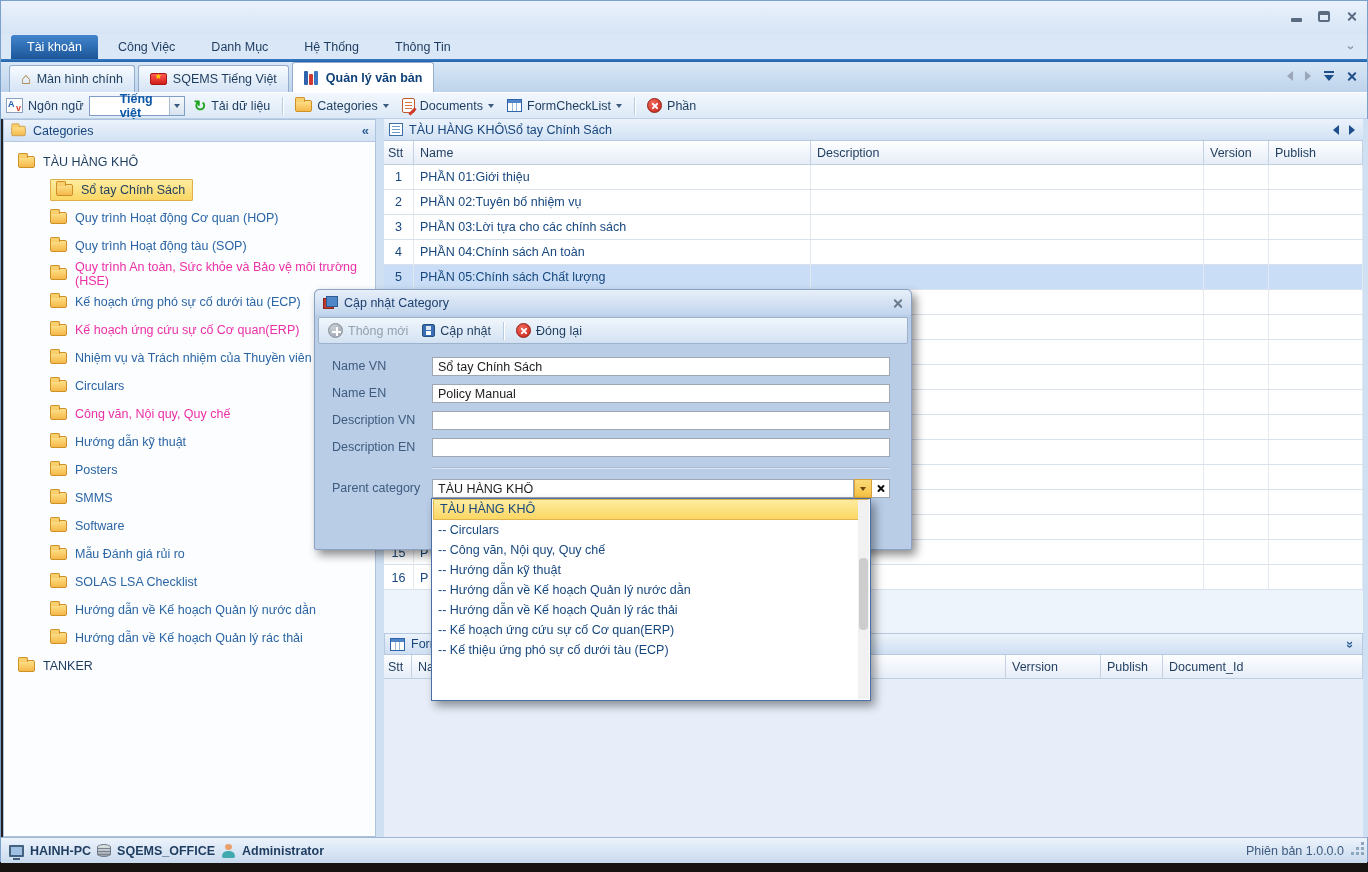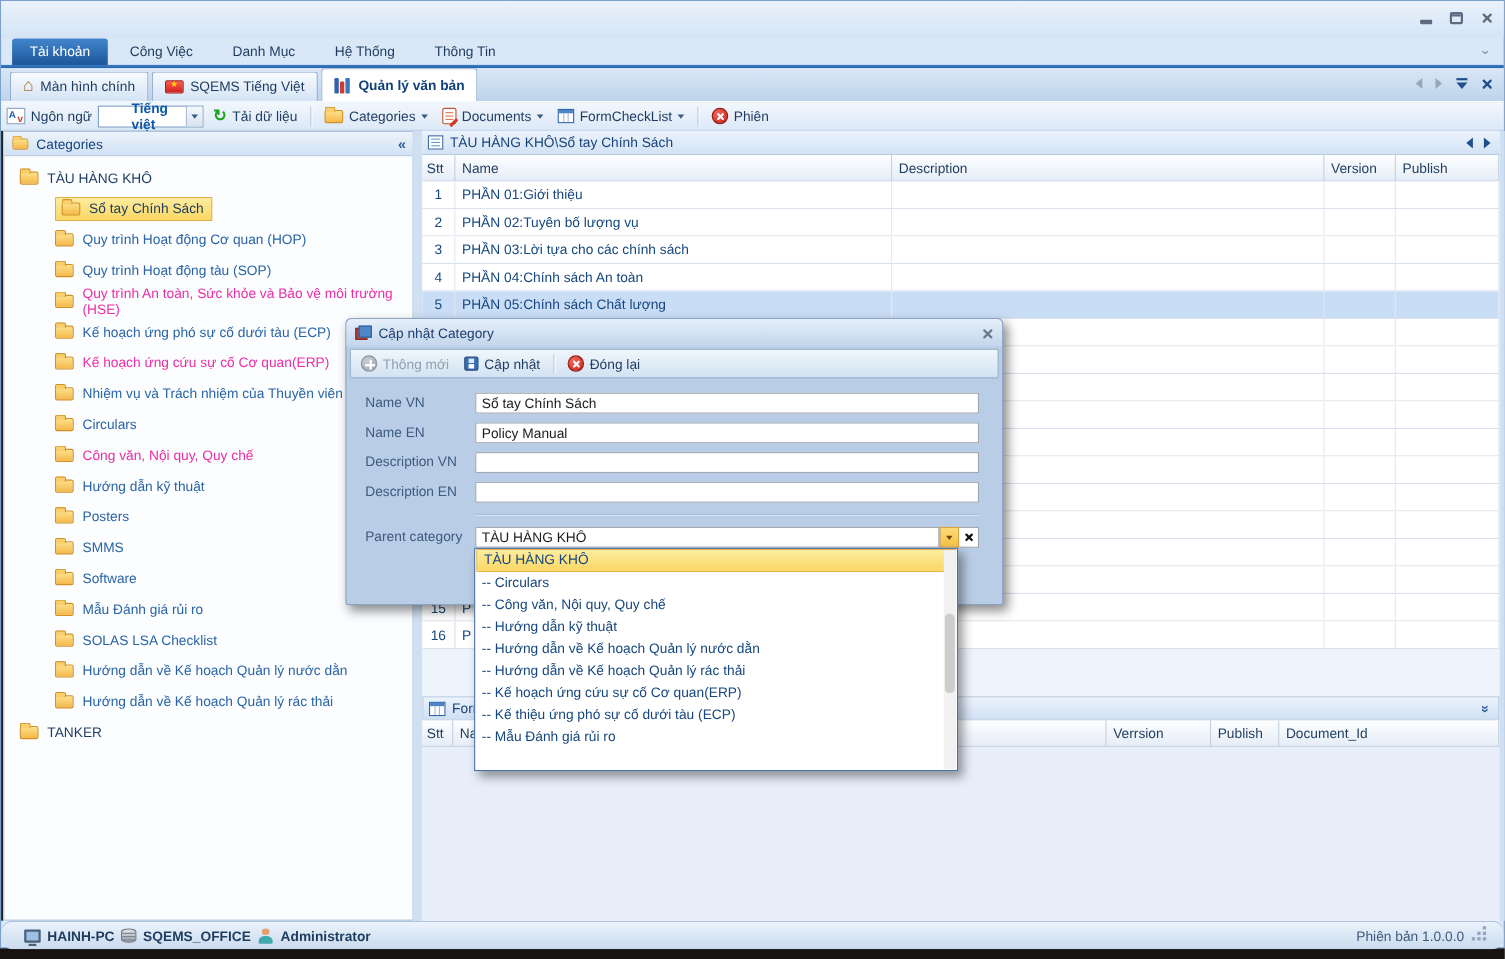--- a/index.html
+++ b/index.html
@@ -119,21 +119,21 @@
   .partial-row { position:absolute; left:0; width:430px; display:flex; }
   .partial-row .stt { width:30px; text-align:center; color:#17477e; border-right:1px solid #e3e9f1; line-height:25px; }
   .partial-row .nm { padding-left:6px; color:#17477e; line-height:25px; }
 
   
   .form-caption { position:absolute; left:0; top:514px; right:0; height:22px; background:linear-gradient(#ecf3fc,#cfdff2); border:1px solid #b6c9e0; display:flex; align-items:center; gap:6px; padding:0 8px 0 5px; color:#17457c; }
   .form-header { position:absolute; left:0; top:536px; right:0; height:24px; display:flex; background:linear-gradient(#fdfeff,#e6edf7); border-bottom:1px solid #bfcee1; }
   .form-body { position:absolute; left:0; top:560px; right:0; bottom:0; background:#e7eef9; }
 
   
-  .statusbar { position:absolute; left:0; top:836px; right:0; height:26px; background:linear-gradient(#ecf3fc,#c9daee); border-top:1px solid #9fb6d2; display:flex; align-items:center; gap:6px; padding:0 21px; font-weight:bold; color:#1e3c5f;border-radius:11px; }
+  .statusbar { position:absolute; left:0; top:836px; right:0; height:26px; background:linear-gradient(#ecf3fc,#c9daee); border-top:1px solid #9fb6d2; display:flex; align-items:center; gap:6px; padding:0 8px; font-weight:bold; color:#1e3c5f; }
   .statusbar .spacer { flex:1; }
   .version-text { font-weight:normal; color:#3e5a7e; }
   .grip { width:3px; height:3px; background:#8fa6bf; margin-left:6px; box-shadow:-5px 5px 0 #8fa6bf,0 5px 0 #8fa6bf,5px 5px 0 #8fa6bf,0 0 0 #8fa6bf,5px 0 0 #8fa6bf,5px -5px 0 #8fa6bf; align-self:center; margin-bottom:4px; }
 
   
   .dialog { position:absolute; left:313px; top:288px; width:598px; height:261px; background:#b9cde6; border:1px solid #8aa3c4; border-radius:5px 5px 2px 2px; box-shadow:4px 5px 10px rgba(0,0,0,.45); z-index:10; }
   .dlg-title { position:absolute; left:0; top:0; right:0; height:25px; background:linear-gradient(#e7effa,#c2d5ec); border-radius:5px 5px 0 0; display:flex; align-items:center; gap:6px; padding:0 8px; color:#1d3f6e; }
   .dlg-close { margin-left:auto; color:#6b7a8d; }
   .dlg-toolbar { position:absolute; left:3px; right:3px; top:27px; height:27px; background:linear-gradient(#f0f6fc,#d3e2f2); border:1px solid #9db3cd; border-radius:2px; display:flex; align-items:center; padding:0 4px; gap:4px; color:#1e3c5f; }
   .dlg-btn { display:flex; align-items:center; gap:5px; padding:2px 5px; }
@@ -229,21 +229,21 @@
         </span>
         <span class="titem">
           <span class="icon-table"></span>
           <span>FormCheckList</span>
           <span class="tri-down"></span>
         </span>
       </span>
     <span class="tsep"></span>
     <span class="titem">
       <span class="icon-close-red"></span>
-      <span>Phiên</span>
+      <span>Phần</span>
     </span>
   </div>
 
   <div class="left-dark"></div>
   <div class="left-panel">
     <div class="panel-caption">
       <span class="icon-folder" style="transform:scale(.85)"></span>
       <span>Categories</span>
       <span class="spacer"></span>
       <span class="collapse-glyph">«</span>
@@ -351,21 +351,21 @@
     <div class="grid-rows" id="grid-rows">
         <div class="g-row">
           <span class="g-cell num" style="width: 30px;">1</span>
           <span class="g-cell" style="width: 397px;">PHẦN 01:Giới thiệu</span>
           <span class="g-cell" style="width: 393px;"></span>
           <span class="g-cell" style="width: 65px;"></span>
           <span class="g-cell" style="width: 94px;"></span>
         </div>
         <div class="g-row">
           <span class="g-cell num" style="width: 30px;">2</span>
-          <span class="g-cell" style="width: 397px;">PHẦN 02:Tuyên bố lượng vụ</span>
+          <span class="g-cell" style="width: 397px;">PHẦN 02:Tuyên bố nhiệm vụ</span>
           <span class="g-cell" style="width: 393px;"></span>
           <span class="g-cell" style="width: 65px;"></span>
           <span class="g-cell" style="width: 94px;"></span>
         </div>
         <div class="g-row">
           <span class="g-cell num" style="width: 30px;">3</span>
           <span class="g-cell" style="width: 397px;">PHẦN 03:Lời tựa cho các chính sách</span>
           <span class="g-cell" style="width: 393px;"></span>
           <span class="g-cell" style="width: 65px;"></span>
           <span class="g-cell" style="width: 94px;"></span>
@@ -554,19 +554,18 @@
   <div class="dropdown" id="dropdown">
 
   <div class="dd-item hl">TÀU HÀNG KHÔ</div>
       <div class="dd-item">-- Circulars</div>
       <div class="dd-item">-- Công văn, Nội quy, Quy chế</div>
       <div class="dd-item">-- Hướng dẫn kỹ thuật</div>
       <div class="dd-item">-- Hướng dẫn về Kế hoạch Quản lý nước dằn</div>
       <div class="dd-item">-- Hướng dẫn về Kế hoạch Quản lý rác thải</div>
       <div class="dd-item">-- Kế hoạch ứng cứu sự cố Cơ quan(ERP)</div>
       <div class="dd-item">-- Kế thiệu ứng phó sự cố dưới tàu (ECP)</div>
-      <div class="dd-item">-- Mẫu Đánh giá rủi ro</div>
       <div class="dd-scroll">
       <div class="dd-thumb"></div>
     </div>
     </div>
 
 </div>
 
 </body></html>

